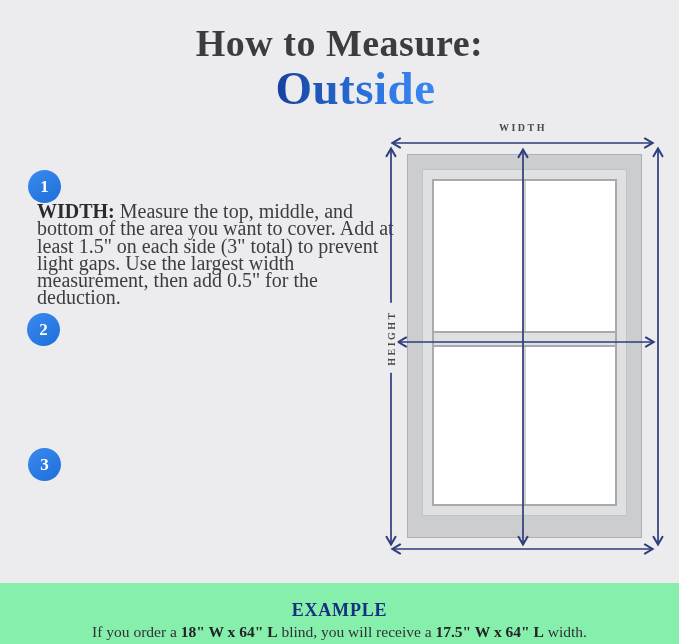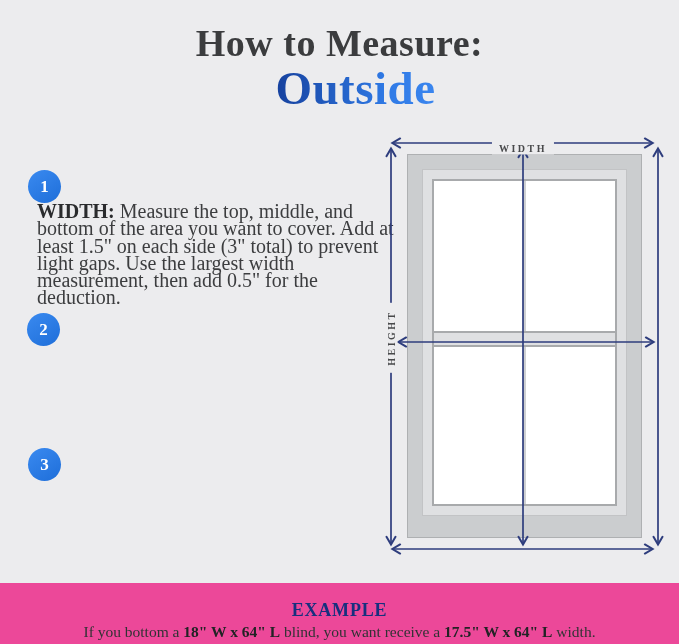--- a/index.html
+++ b/index.html
@@ -59,27 +59,27 @@
     background:#dfe0e2;border-top:2px solid #a8aaac;border-bottom:2px solid #a8aaac;
   }
 
   .arrows{position:absolute;left:0;top:0;width:679px;height:644px;pointer-events:none;}
 
   .dim-label{
     position:absolute;z-index:5;background:#ececee;
     color:#48494b;font-size:10px;font-weight:700;letter-spacing:2.5px;
     padding:1px 7px;white-space:nowrap;
   }
-  .width-label{left:523px;top:148px;transform:translate(-50%,-50%);}
+  .width-label{left:523px;top:127px;transform:translate(-50%,-50%);}
   .height-label{left:391px;top:338px;transform:translate(-50%,-50%) rotate(-90deg);}
 
   
   .example{
     position:absolute;left:0;top:583px;width:100%;height:61px;
-    background:#ec4899;text-align:center;
+    background:#86efac;text-align:center;
   }
   .example-heading{margin:17px 0 2px;font-size:18px;font-weight:700;letter-spacing:.8px;color:#17307e;}
   .example-sentence{margin:0;font-size:15.5px;color:#313234;line-height:18px;}
   .example-sentence strong{color:#222325;}
 </style>
 </head>
 <body>
 
 <div class="page">
 
@@ -125,16 +125,16 @@
       <line x1="523" y1="150" x2="523" y2="544" marker-start="url(#ah)" marker-end="url(#ah)"></line>
       <line x1="399" y1="342" x2="653" y2="342" marker-start="url(#ah)" marker-end="url(#ah)"></line>
     </g>
   </svg>
 
   <span class="dim-label width-label">WIDTH</span>
   <span class="dim-label height-label">HEIGHT</span>
 
   <footer class="example">
     <div class="example-heading">EXAMPLE</div>
-    <p class="example-sentence"><span>If you bottom a </span><strong>18" W x 64" L</strong><span> blind, you want receive a </span><strong>17.5" W x 64" L</strong><span> width.</span></p>
+    <p class="example-sentence"><span>If you order a </span><strong>18" W x 64" L</strong><span> blind, you will receive a </span><strong>17.5" W x 64" L</strong><span> width.</span></p>
   </footer>
 
 </div>
 
 </body></html>

